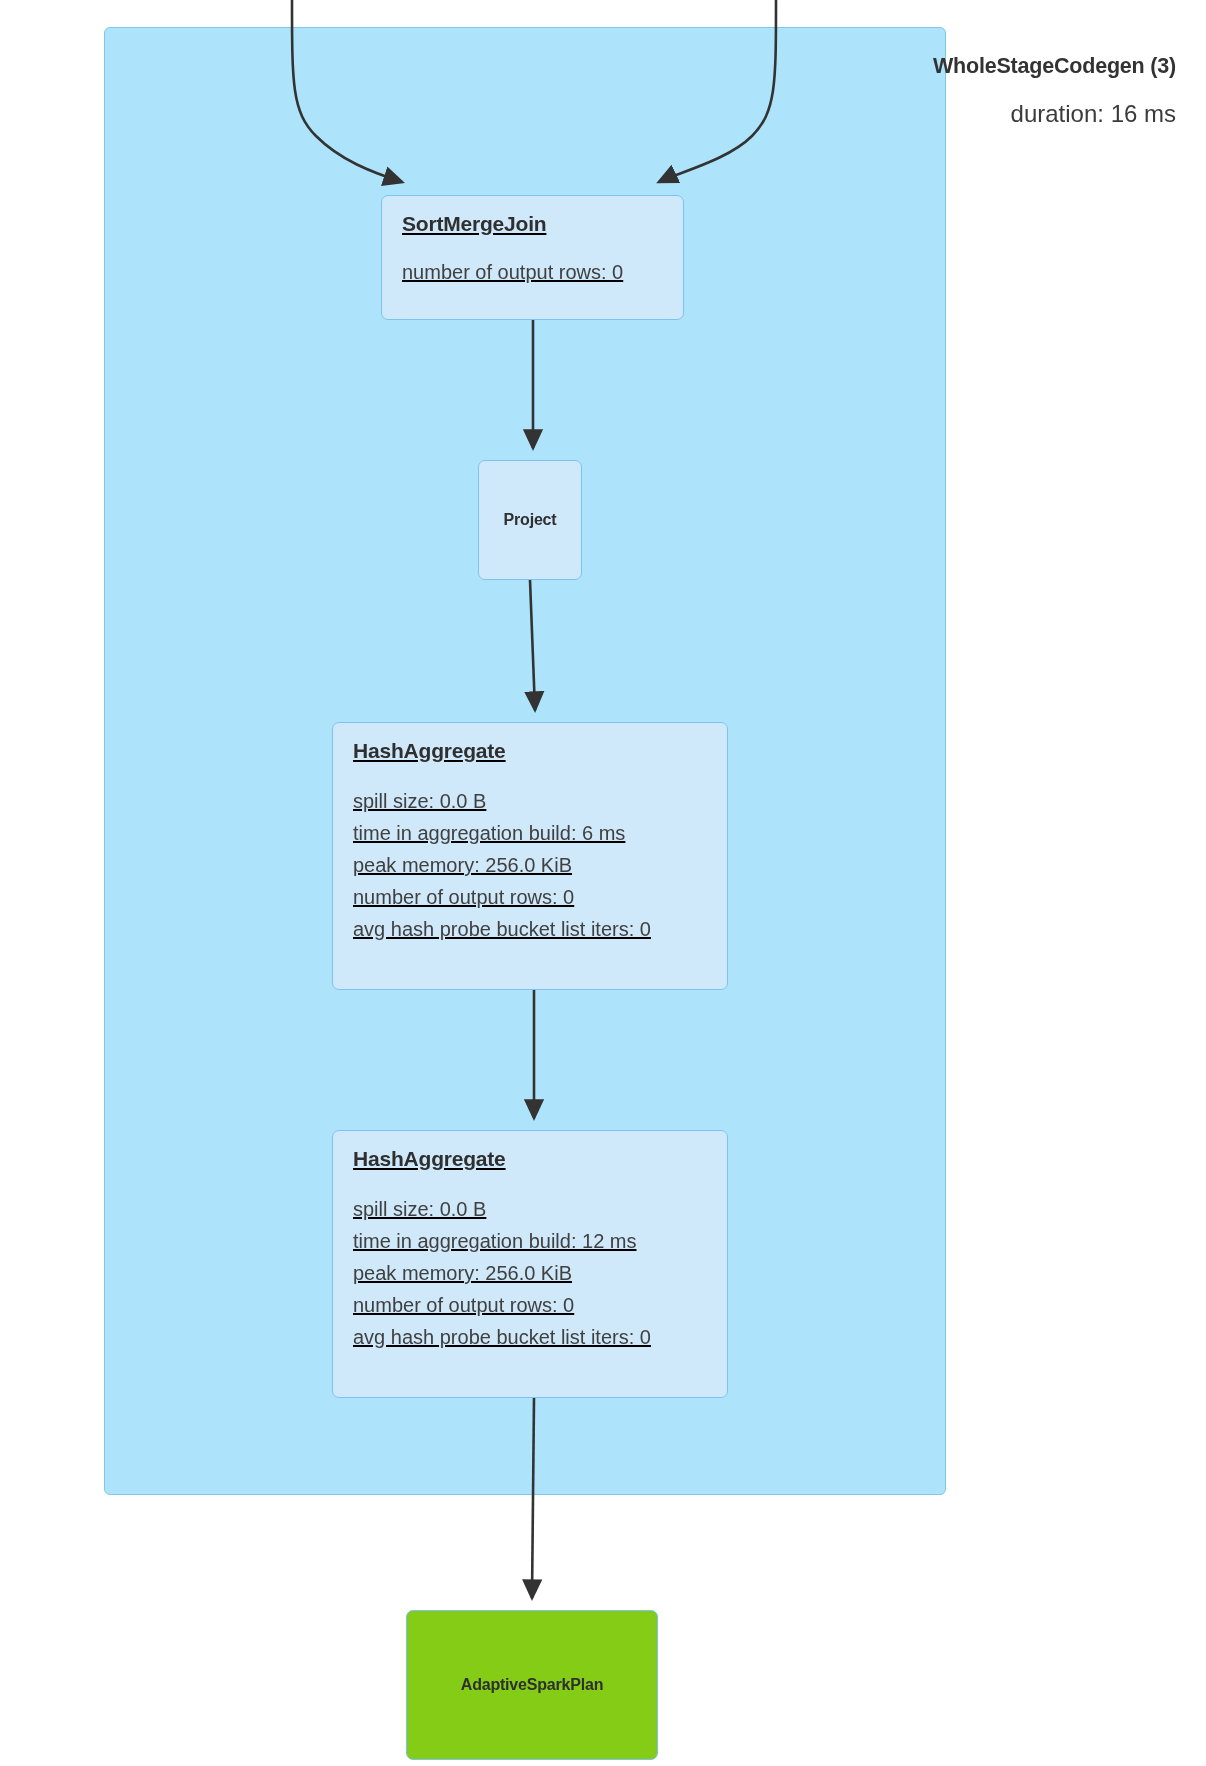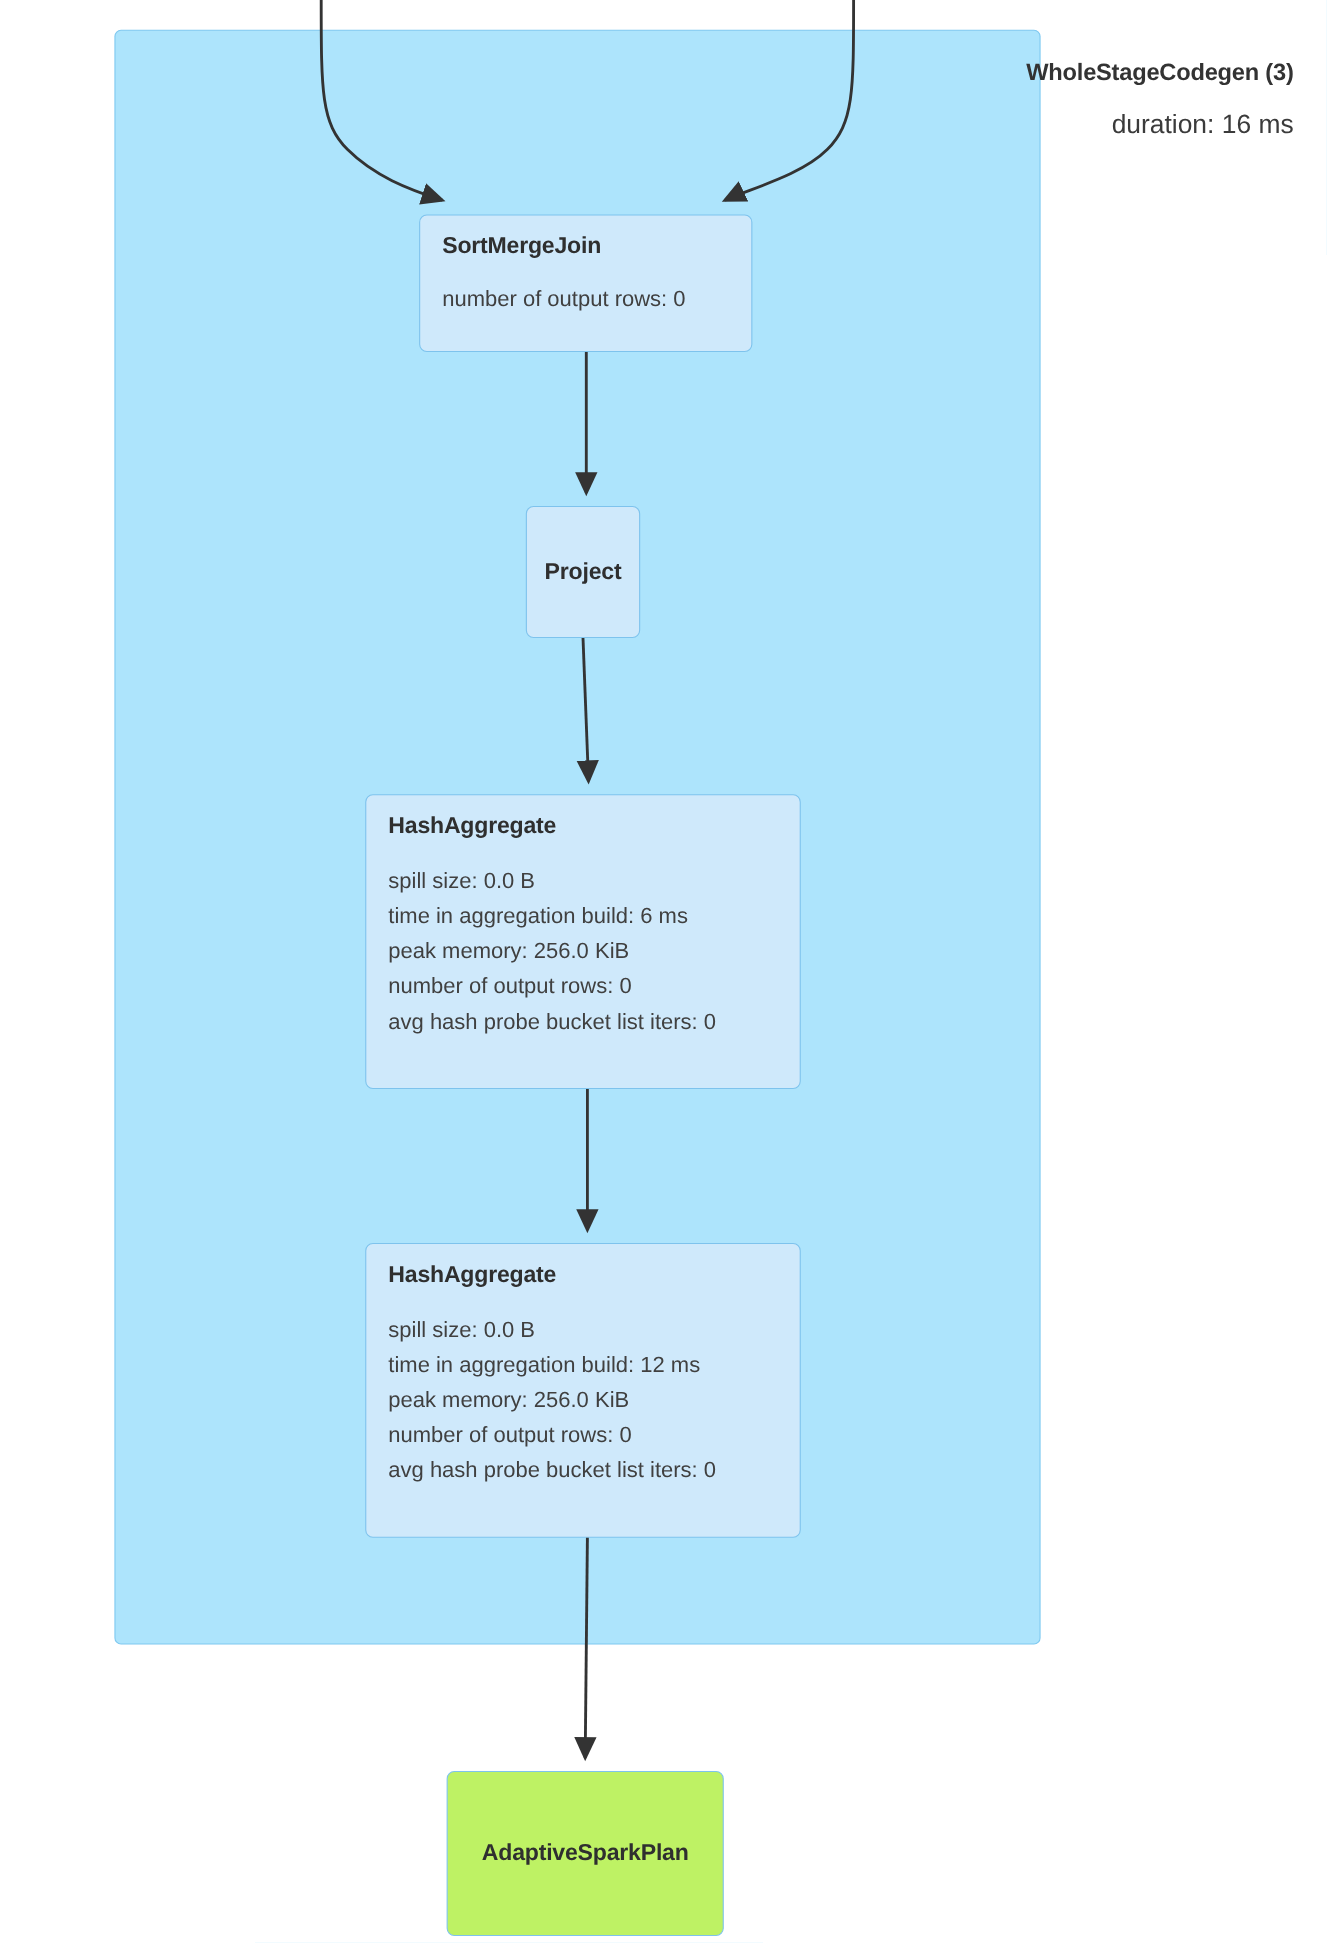--- a/index.html
+++ b/index.html
@@ -72,23 +72,24 @@
 
   
   .node {
     position: absolute;
     box-sizing: border-box;
     background: #cfe9fb;
     border: 1px solid #7ec3ed;
     border-radius: 7px;
     z-index: 2;
     padding: 16px 20px 14px 20px;
+    text-decoration: underline;
   }
   .node.standalone {
-    background: #bef264;
+    background: #84cc16;
     border: 1px solid #7ec3ed;
   }
   .node-title {
     font-size: 21px;
     font-weight: bold;
     color: #2f2f2f;
     letter-spacing: -0.2px;
     white-space: nowrap;
     line-height: 1.15;
   }
@@ -101,21 +102,21 @@
     line-height: 1.6;
     white-space: nowrap;
   }
   .node-title-center {
     position: absolute;
     left: 0;
     right: 0;
     top: 50%;
     transform: translateY(-50%);
     text-align: center;
-    font-size: 21px;
+    font-size: 16px;
     font-weight: bold;
     color: #2f2f2f;
     letter-spacing: -0.2px;
     white-space: nowrap;
   }
 
   
   #node-sortmergejoin {
     left: 365px; top: 195px;
     width: 303px; height: 125px;

